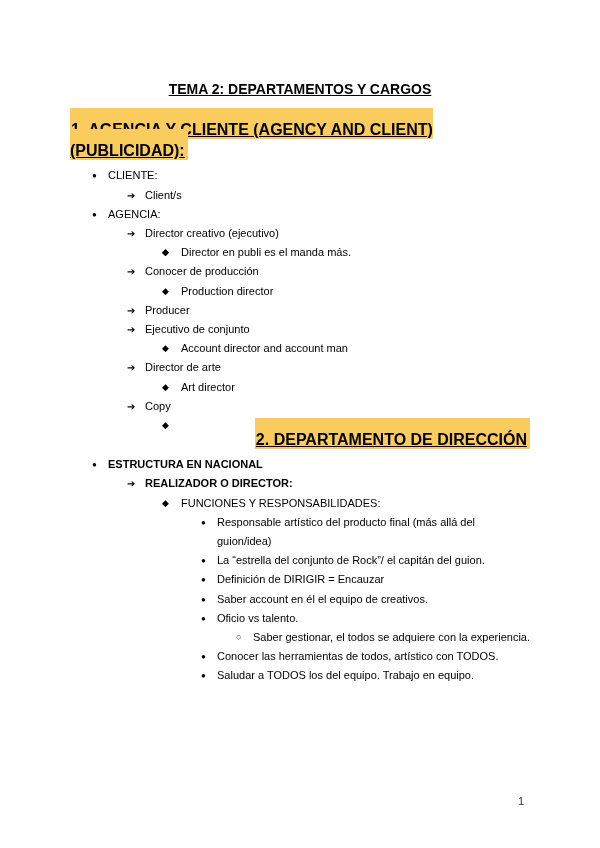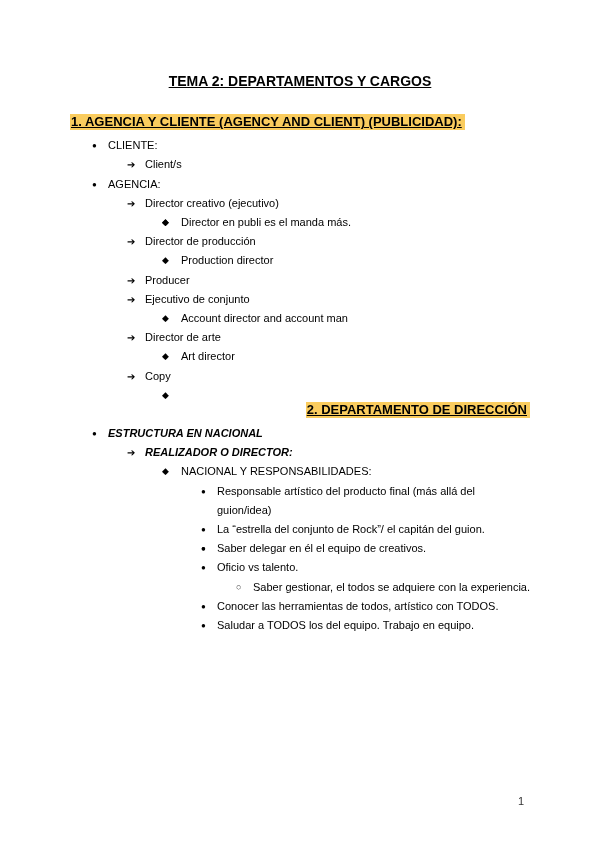--- a/index.html
+++ b/index.html
@@ -8,42 +8,42 @@
     width:600px; height:848px;
     background:#ffffff;
     color:#000000;
     font-family:"Liberation Sans", sans-serif;
     font-size:11px;
     line-height:19.2px;
     overflow:hidden;
   }
   .content { padding:0 70px; }
   .doc-title {
-    margin:0;
+    margin:8px;
     padding-top:72px;
     text-align:center;
     font-size:14px;
     font-weight:bold;
     line-height:18px;
     text-decoration:underline;
   }
   .heading { line-height:19.2px; }
   .heading.first { margin-top:22px; }
   .heading.later { margin-top:14px;text-align:right; }
   .hl {
     background: var(--hl, #FACC5E);
     font-weight:bold;
-    font-size:13px;
+    font-size:16px;
     text-decoration:underline;
-    padding:0 3px 1px 1px;
+    padding:13px 3px 1px 1px;
   }
   .list { margin-top:4px; }
   .li { position:relative; }
   .li .txt { display:block; }
-  .li.b .txt { font-weight:bold;font-style:italic; }
+  .li.b .txt { font-weight:bold; }
   .bullet {
     position:absolute; top:0;
     line-height:19.2px;
     font-size:8px;
   }
   .bullet.arrow   { font-size:10px; }
   .bullet.diamond { font-size:9px; }
   .bullet.circle  { font-size:9px; color:#3d3d3d; }
   .lv1 { padding-left:38px;  } .lv1 .bullet { left:22px;  }
   .lv2 { padding-left:75px;  } .lv2 .bullet { left:57px;  }
@@ -87,21 +87,21 @@
         </div>
       <div class="li lv3">
           <span class="bullet diamond">◆</span>
         </div>
       <div class="li lv3">
           <span class="bullet diamond">◆</span>
           <span class="txt">Director en publi es el manda más.</span>
         </div>
       <div class="li lv2">
           <span class="bullet arrow">➔</span>
-          <span class="txt">Director de producción</span>
+          <span class="txt">Conocer de producción</span>
         </div>
       <div class="li lv3">
           <span class="bullet diamond">◆</span>
           <span class="txt">Production director</span>
         </div>
       <div class="li lv2">
           <span class="bullet arrow">➔</span>
           <span class="txt">Producer</span>
         </div>
       <div class="li lv2">
@@ -136,36 +136,37 @@
       <div class="li lv1 b">
           <span class="bullet dot">●</span>
           <span class="txt">ESTRUCTURA EN NACIONAL</span>
         </div>
       <div class="li lv2 b">
           <span class="bullet arrow">➔</span>
           <span class="txt">REALIZADOR O DIRECTOR:</span>
         </div>
       <div class="li lv3">
           <span class="bullet diamond">◆</span>
-          <span class="txt">NACIONAL Y RESPONSABILIDADES:</span>
+          <span class="txt">FUNCIONES Y RESPONSABILIDADES:</span>
         </div>
       <div class="li lv4">
           <span class="bullet dot">●</span>
           <span class="txt">Responsable artístico del producto final (más allá del guion/idea)</span>
         </div>
       <div class="li lv4">
           <span class="bullet dot">●</span>
           <span class="txt">La “estrella del conjunto de Rock”/ el capitán del guion.</span>
         </div>
       <div class="li lv4">
           <span class="bullet dot">●</span>
+          <span class="txt">Definición de DIRIGIR = Encauzar</span>
         </div>
       <div class="li lv4">
           <span class="bullet dot">●</span>
-          <span class="txt">Saber delegar en él el equipo de creativos.</span>
+          <span class="txt">Saber account en él el equipo de creativos.</span>
         </div>
       <div class="li lv4">
           <span class="bullet dot">●</span>
           <span class="txt">Oficio vs talento.</span>
         </div>
       <div class="li lv5">
           <span class="bullet circle">○</span>
           <span class="txt">Saber gestionar, el todos se adquiere con la experiencia.</span>
         </div>
       <div class="li lv4">

